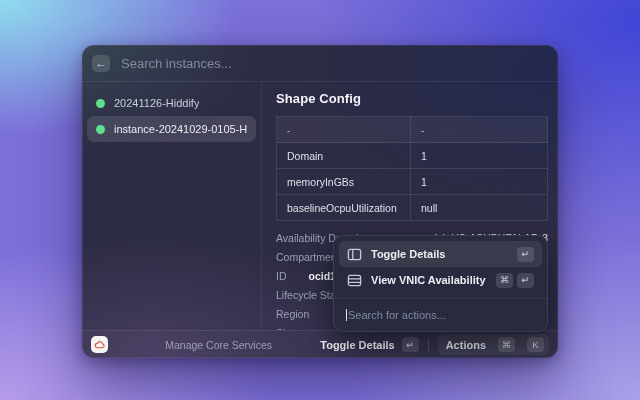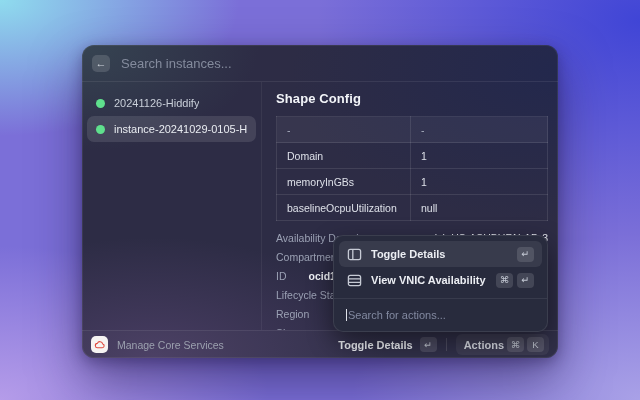--- a/index.html
+++ b/index.html
@@ -87,26 +87,26 @@
   .search-actions::placeholder { color:#8289a0; }
   .caret { width:1px; height:12px; background:#dfe2ea; margin-right:1px; flex:none; }
 
   
   .ftr { position:absolute; left:0; right:0; bottom:0; height:28px;
          display:flex; align-items:center; padding:0 9px;
          background:rgba(255,255,255,0.025);
          border-top:1px solid rgba(255,255,255,0.08); }
   .app-ic { width:17px; height:17px; border-radius:5px; background:#f6f4f2;
             display:flex; align-items:center; justify-content:center; margin-right:9px; }
-  .app-label { font-size:10.5px; color:#9ba0ae; flex:1; }
+  .app-label { font-size:10.5px; color:#9ba0ae; flex:1;text-align:center; }
   .ftr-right { display:flex; align-items:center; gap:7px; }
   .ftr-primary { display:flex; align-items:center; gap:7px; }
   .ftr-primary .t { font-size:11px; font-weight:700; color:#eceef3; }
   .vdiv { width:1px; height:13px; background:rgba(255,255,255,0.14); margin:0 2px; }
-  .actions-group { display:flex; align-items:center; gap:3px; padding:3px 5px 3px 8px;
+  .actions-group { display:flex; align-items:center; gap:12px; padding:3px 5px 3px 8px;
                    border-radius:6px; background:rgba(255,255,255,0.06); }
   .actions-group .t { font-size:11px; font-weight:600; color:#d9dce4; }
 </style>
 </head>
 <body>
 
 <div class="window">
 
   <div class="hdr">
     <div class="back-btn">

